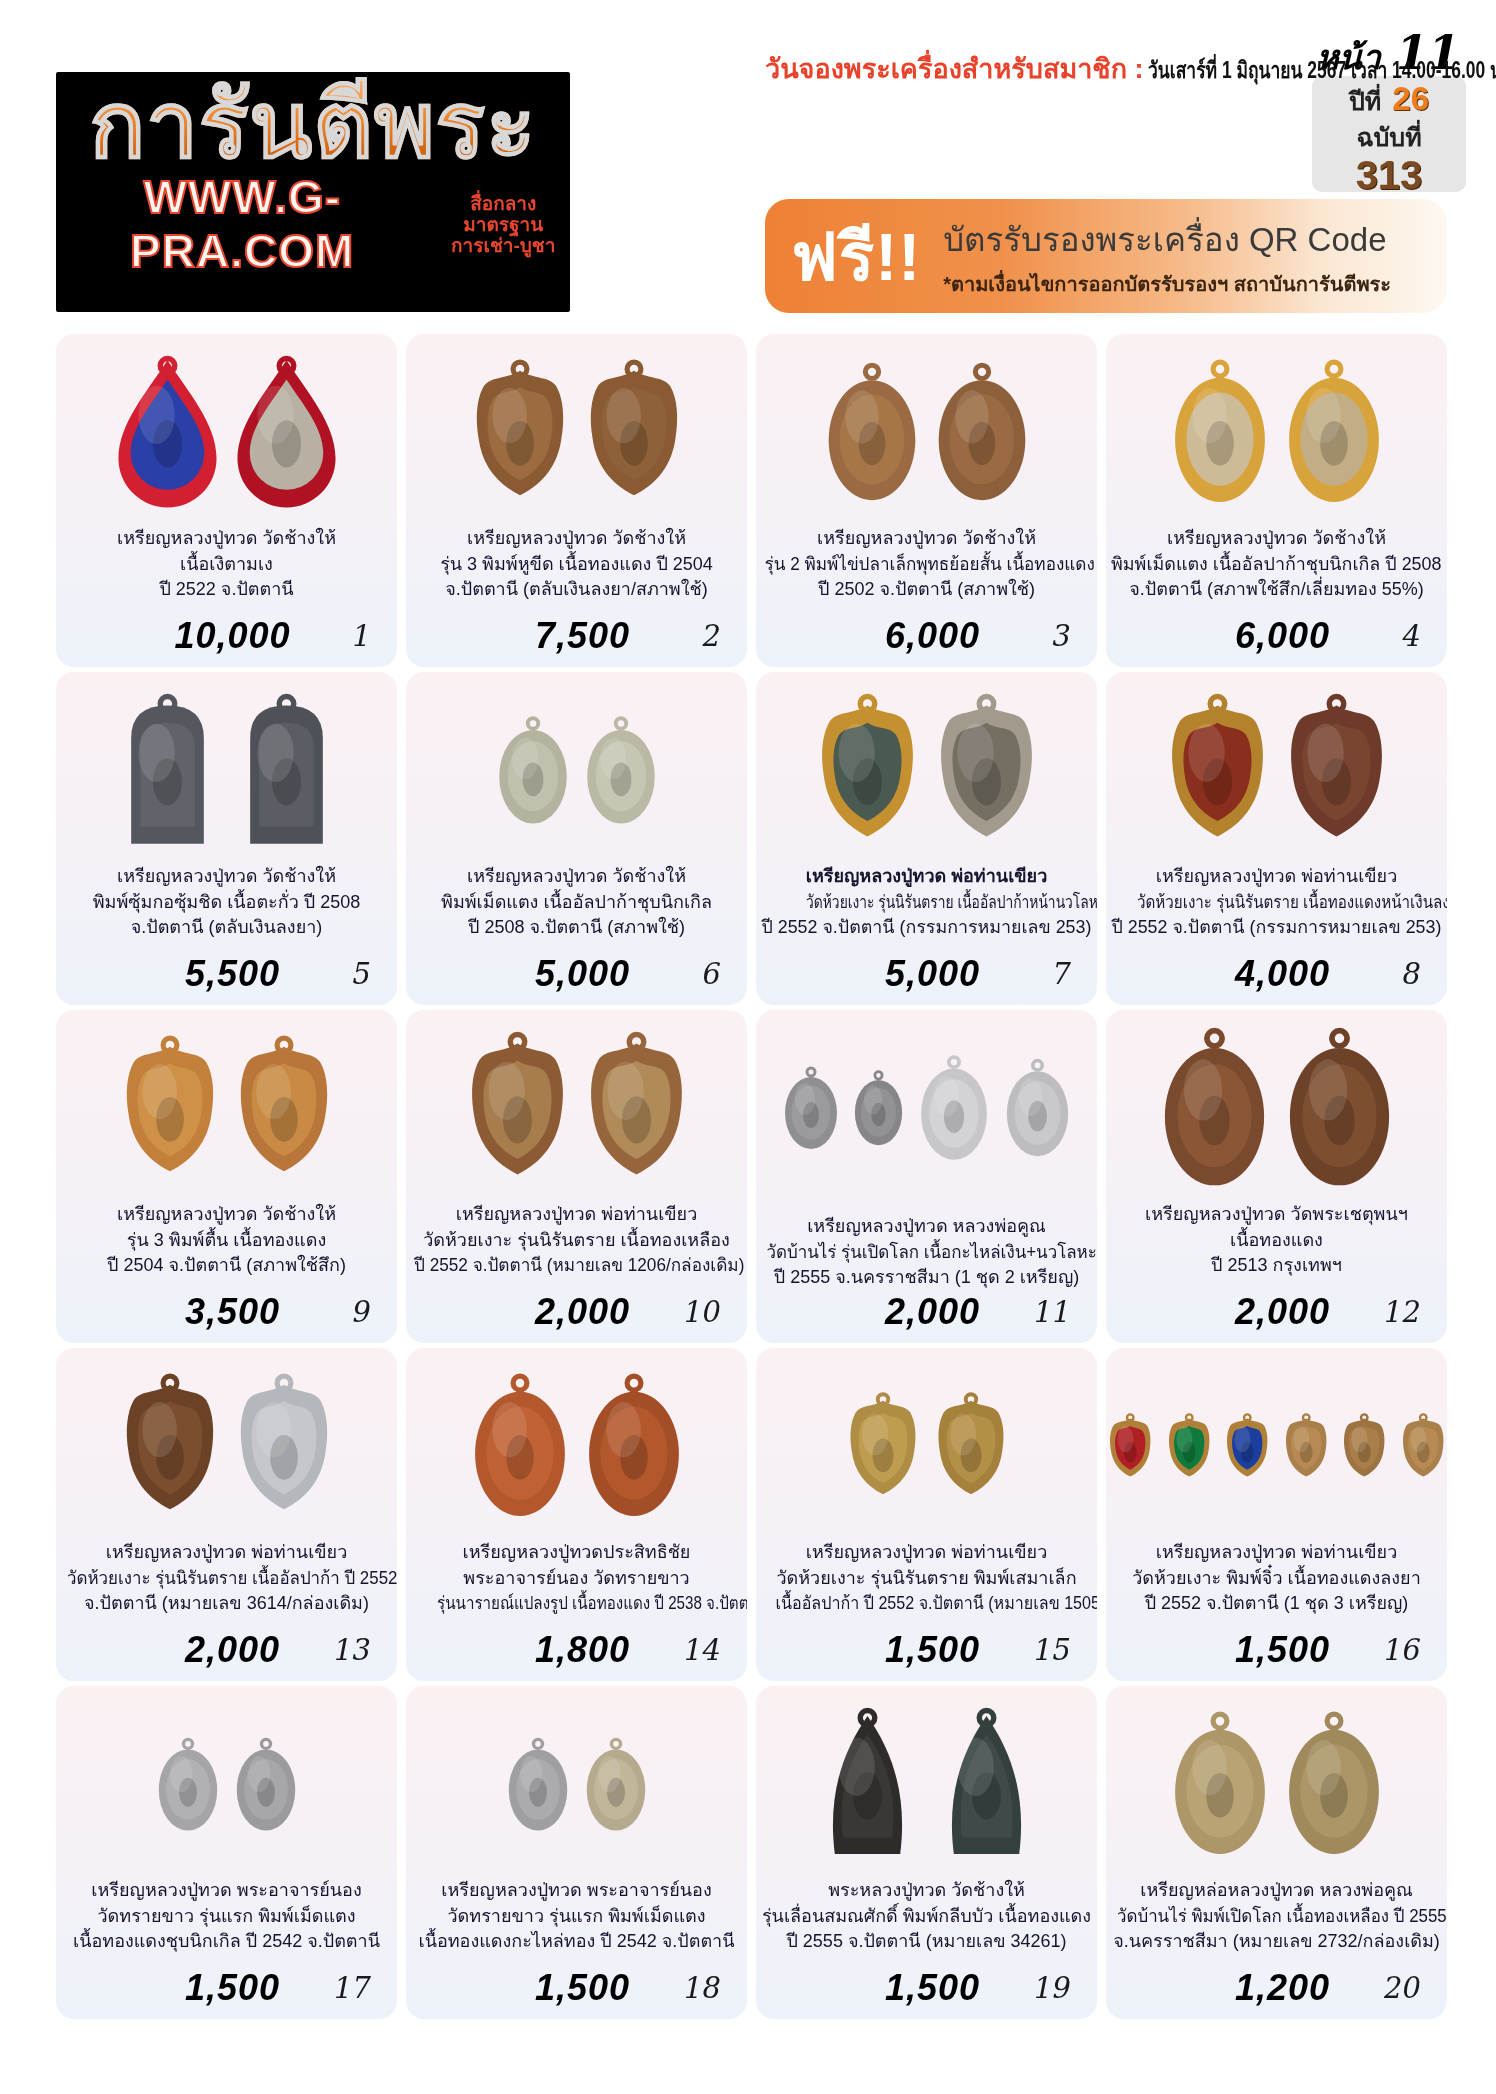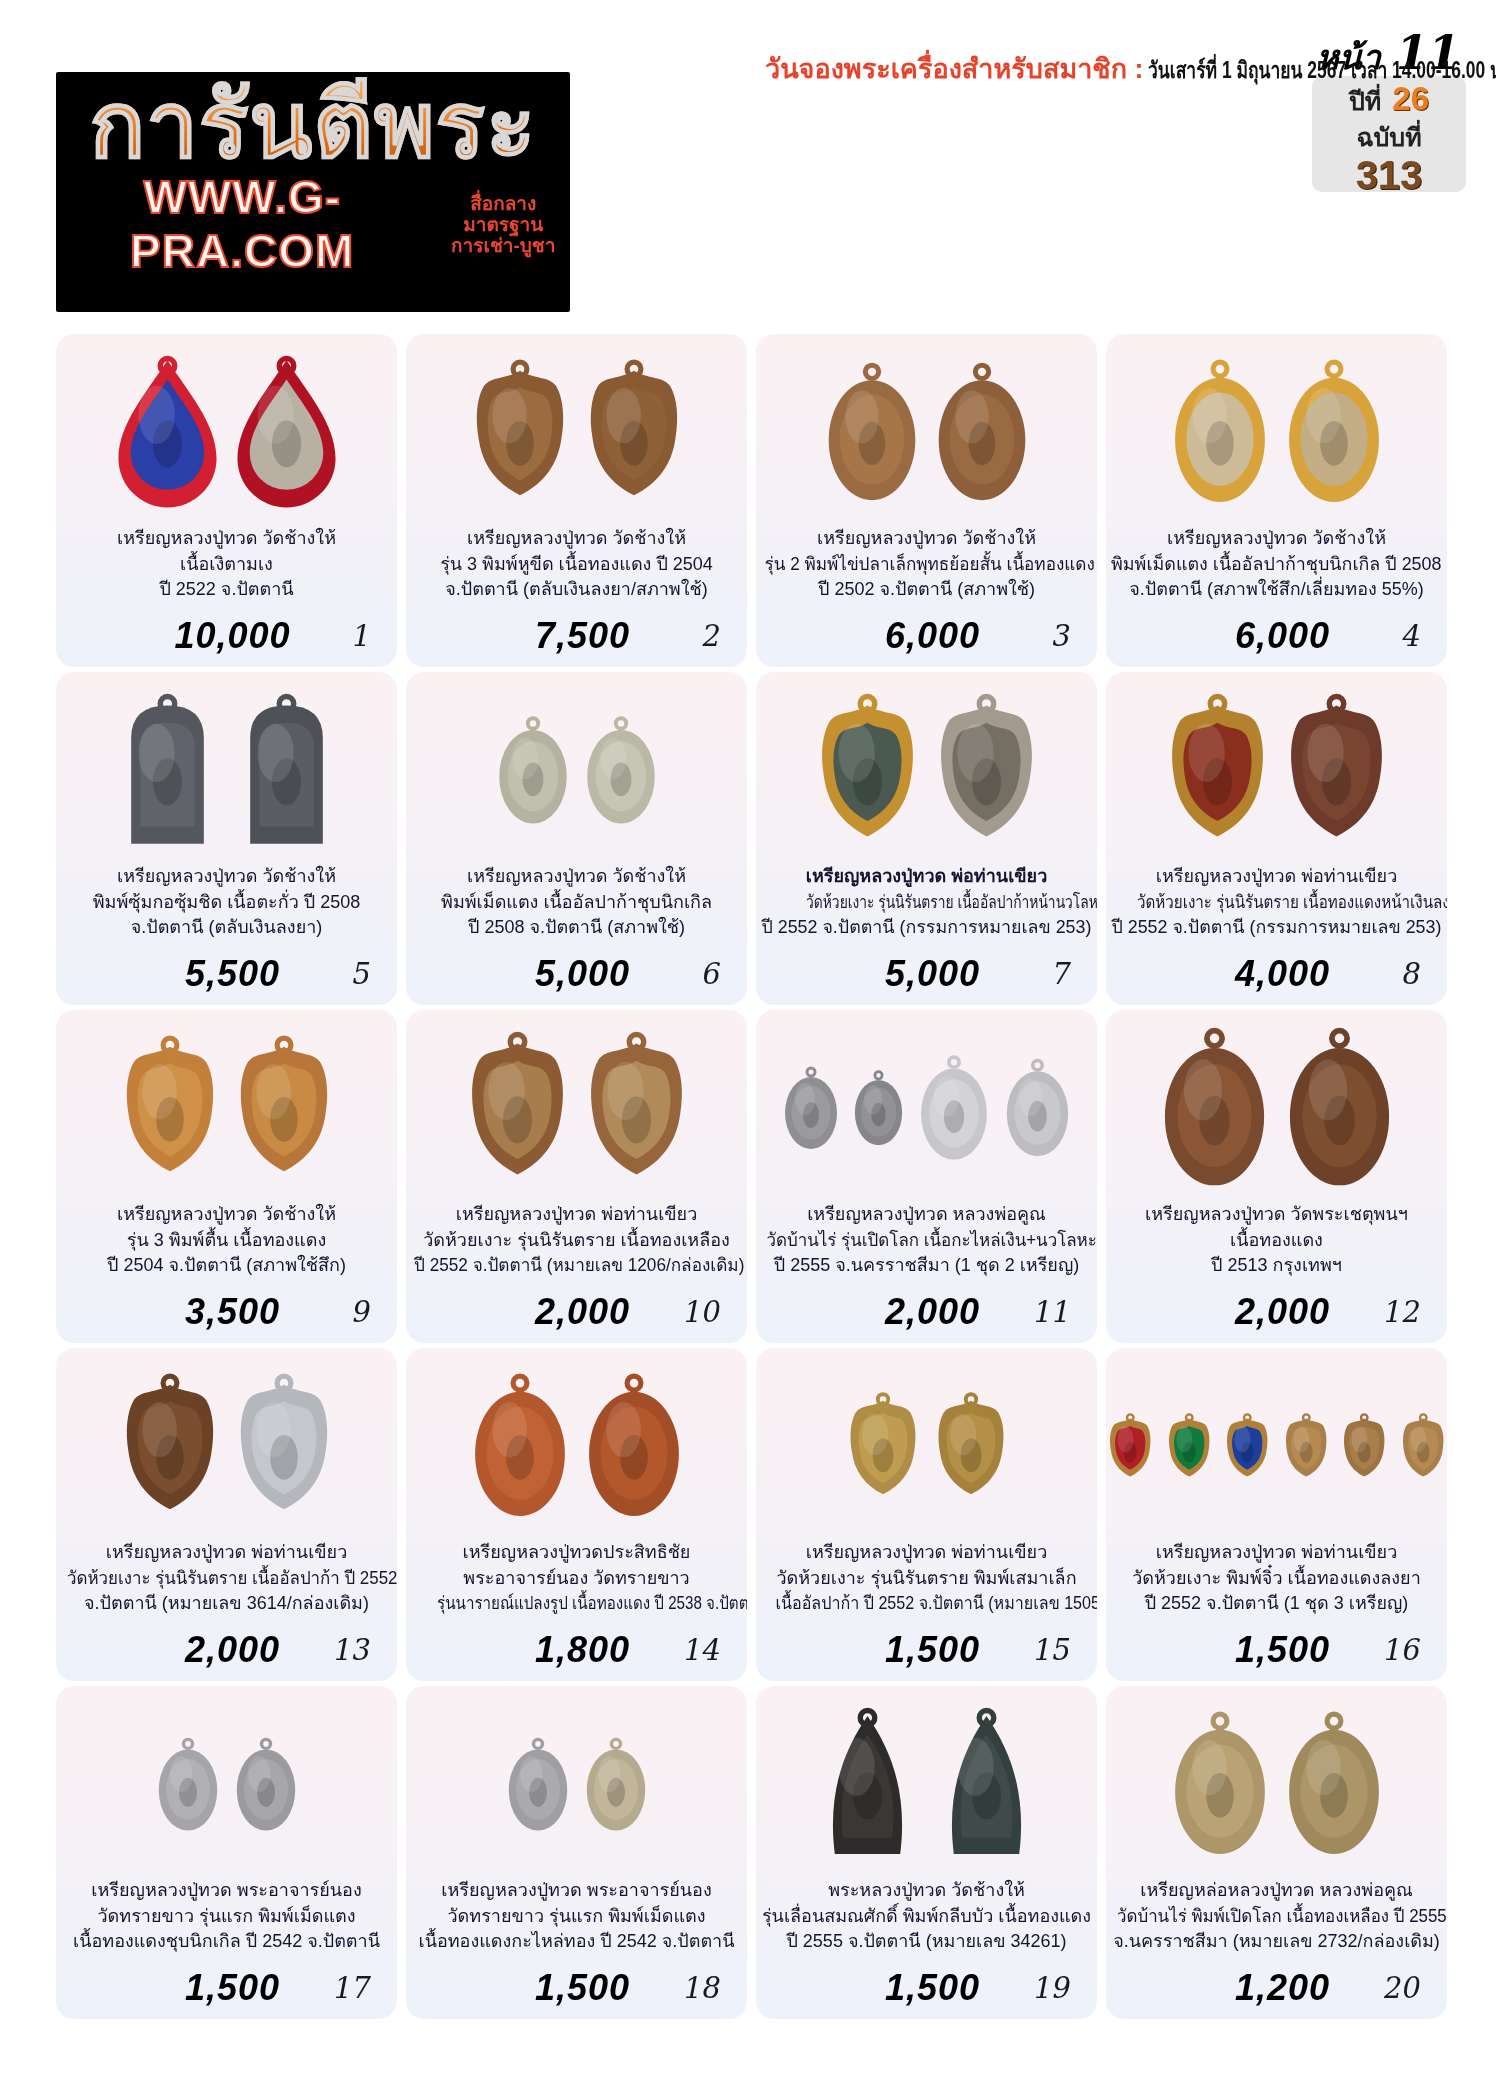--- a/index.html
+++ b/index.html
@@ -130,20 +130,27 @@
     <div class="row3">313</div>
   </div>
 
   <div class="booking">
     <div class="red fit" style="display: inline-block; transform-origin: left center; transform: none;">วันจองพระเครื่องสำหรับสมาชิก :</div>
     <div class="blk fit" style="display: inline-block; transform-origin: left center; transform: scaleX(0.759003);">วันเสาร์ที่ 1 มิถุนายน 2567 เวลา 14.00-16.00 น. (**ทางโทรศัพท์เท่านั้น**)</div>
     
     
   </div>
 
+  <div class="free-banner">
+    <div class="free-word">ฟรี!!</div>
+    <div class="free-right">
+      <div class="free-title">บัตรรับรองพระเครื่อง QR Code</div>
+      <div class="free-note">*ตามเงื่อนไขการออกบัตรรับรองฯ สถาบันการันตีพระ</div>
+    </div>
+  </div>
 
   <div class="grid" id="grid">
   <div class="card">
     <div class="imgs">
           <svg viewBox="0 0 60 88" width="109" height="160" class="amulet">
             <circle cx="30" cy="7" r="4" fill="none" stroke="#d31f32" stroke-width="3"></circle>
             <path d="M30 4 C41 21, 57 39, 57 58 A27 27 0 0 1 3 58 C3 39, 19 21, 30 4 Z" fill="#d31f32"></path>
             <g transform="translate(7.5,11.5) scale(0.75)">
               <path d="M30 4 C41 21, 57 39, 57 58 A27 27 0 0 1 3 58 C3 39, 19 21, 30 4 Z" fill="#2a3fa8"></path>
             </g>
@@ -492,21 +499,21 @@
             <circle cx="30" cy="7" r="4" fill="none" stroke="#bdbdc1" stroke-width="3"></circle>
             <path d="M30 12 A26 36 0 0 1 30 84 A26 36 0 0 1 30 12 Z" fill="#bdbdc1"></path>
             <g transform="translate(7.5,11.5) scale(0.75)">
               <path d="M30 12 A26 36 0 0 1 30 84 A26 36 0 0 1 30 12 Z" fill="#c9c9cd"></path>
             </g>
             <ellipse cx="30" cy="50" rx="8" ry="13" fill="rgba(0,0,0,0.18)"></ellipse>
             <ellipse cx="24" cy="34" rx="10" ry="16" fill="rgba(255,255,255,0.12)"></ellipse>
           </svg>
         </div>
     <div class="lines">
-      <span class="card-line"><span style="transform: none;">เหรียญหลวงปู่ทวด หลวงพ่อคูณ</span></span>
+      <span class="card-line"><span style="transform: none; margin-top: 12px;">เหรียญหลวงปู่ทวด หลวงพ่อคูณ</span></span>
       <span class="card-line"><span style="transform: scaleX(0.940171);">วัดบ้านไร่ รุ่นเปิดโลก เนื้อกะไหล่เงิน+นวโลหะ</span></span>
       <span class="card-line"><span style="transform: none;">ปี 2555 จ.นครราชสีมา (1 ชุด 2 เหรียญ)</span></span>
     </div>
     <div class="price-row">
       <span class="price">2,000</span>
       <span class="no">11</span>
     </div>
   </div>
 
   <div class="card">

